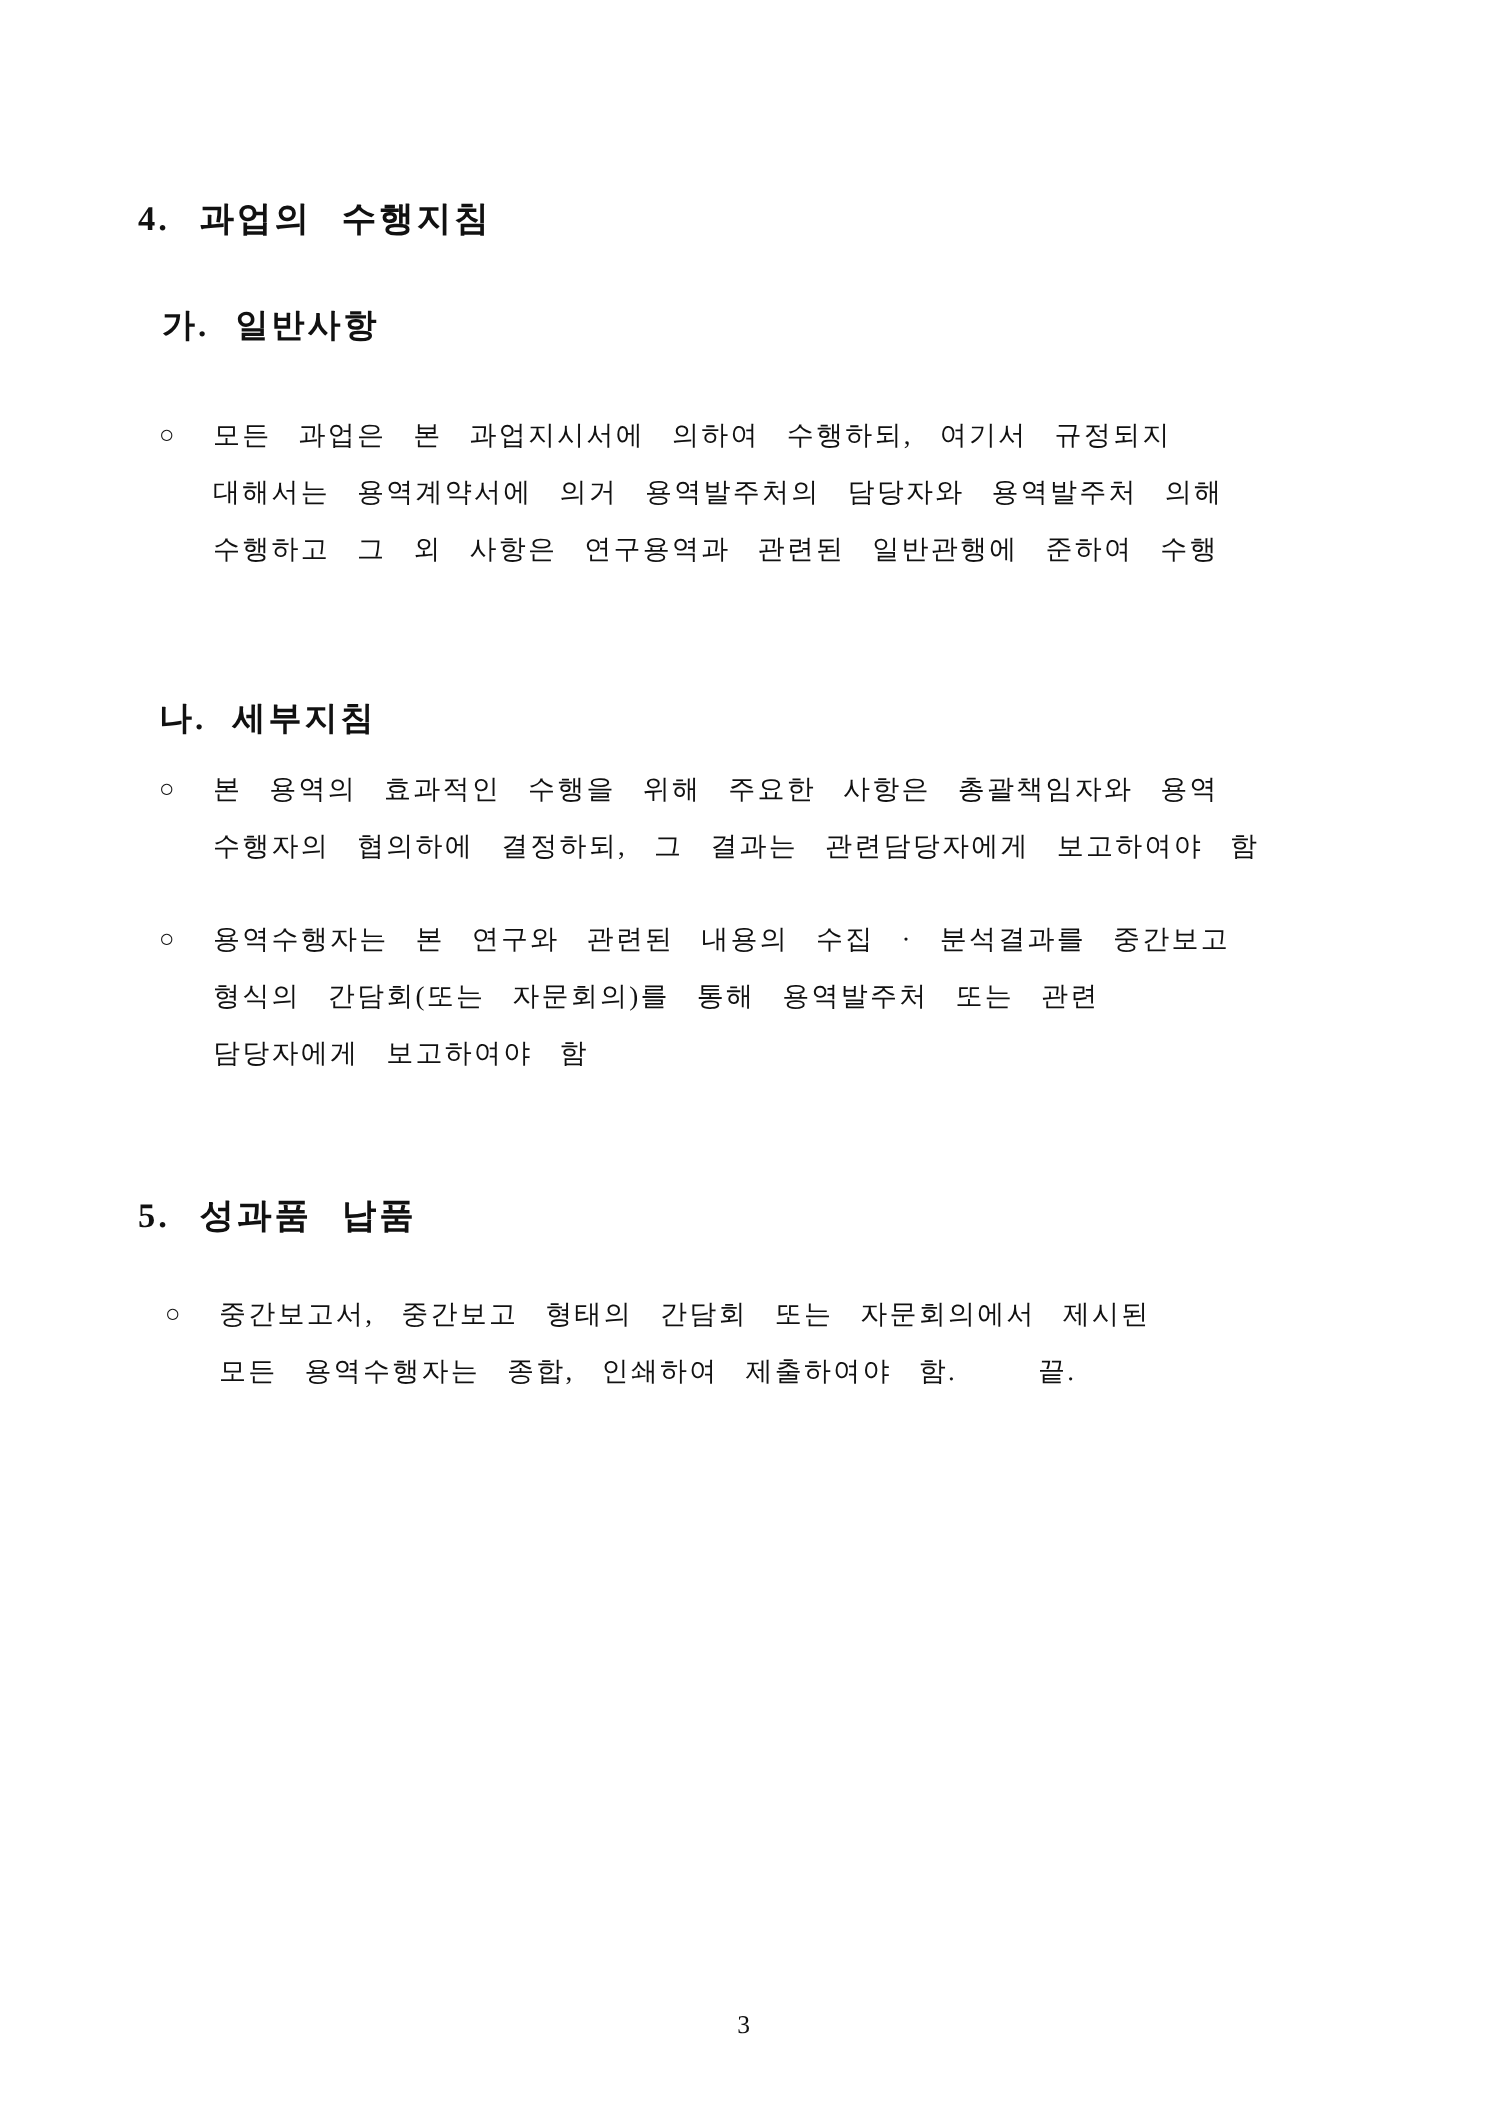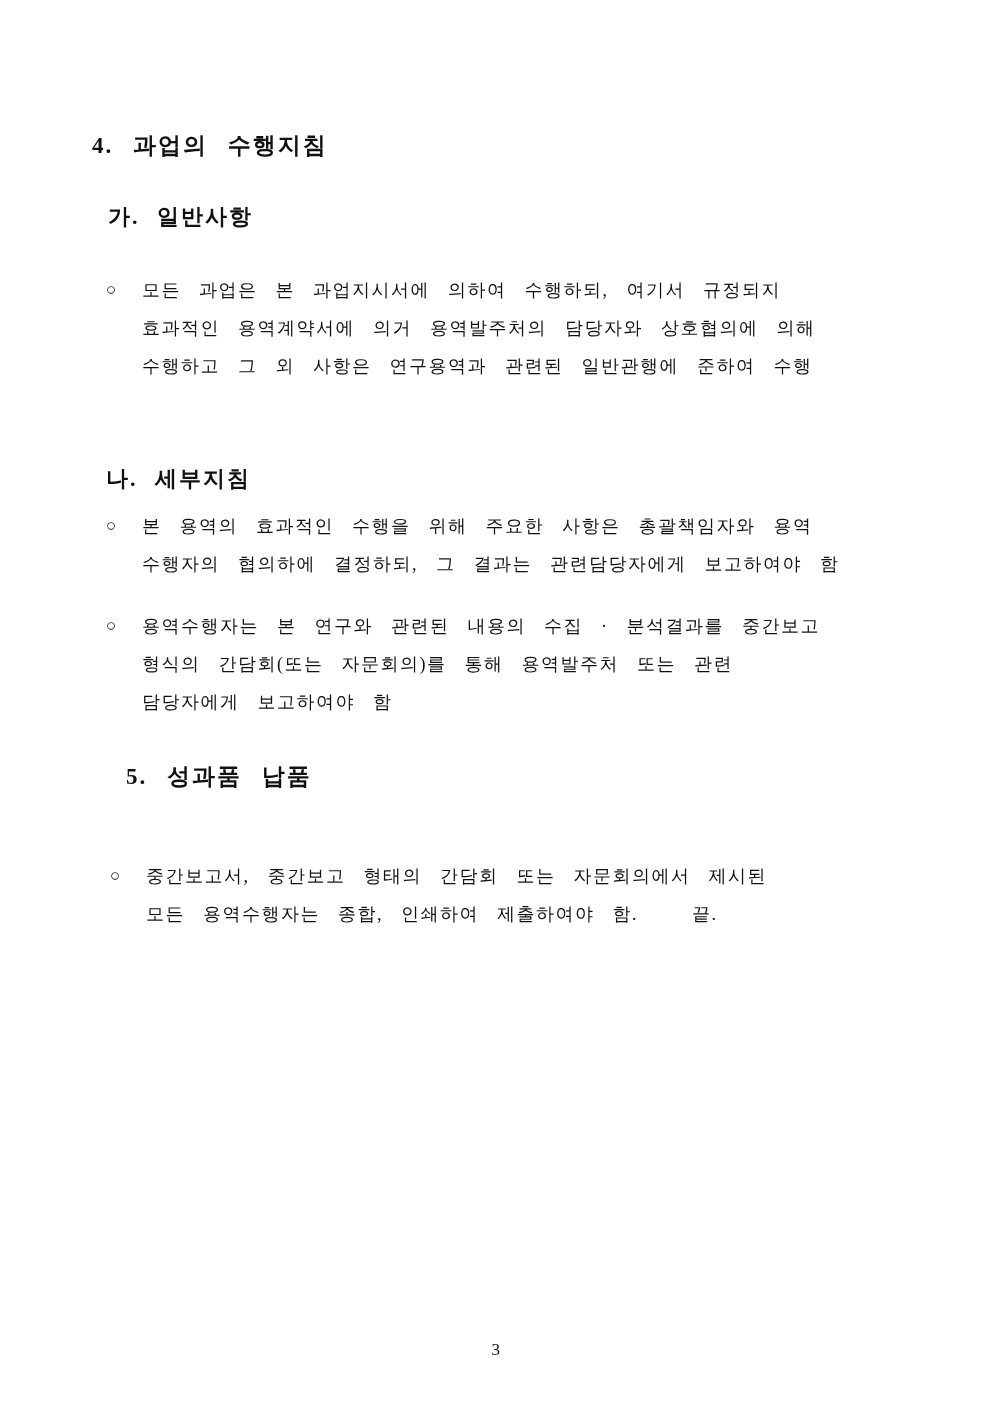--- a/index.html
+++ b/index.html
@@ -60,21 +60,21 @@
 <div class="abs" style="left:0; top:0; width:992px; height:1064px;">
 
   <div class="abs h-main" style="left:92px; top:130px;">4. 과업의 수행지침</div>
 
   <div class="abs h-sub" style="left:108px; top:202px;">가. 일반사항</div>
 
   <div class="abs bullet" style="left:106px; top:271px; width:850px;">
     <span class="marker">○</span>
     <div class="lines">
       <div class="line">모든 과업은 본 과업지시서에 의하여 수행하되, 여기서 규정되지</div>
-      <div class="line">효과적인 용역계약서에 의거 용역발주처의 담당자와 상호협의에 의해</div>
+      <div class="line">대해서는 용역계약서에 의거 용역발주처의 담당자와 용역발주처 의해</div>
       <div class="line">수행하고 그 외 사항은 연구용역과 관련된 일반관행에 준하여 수행</div>
     </div>
   </div>
 
   <div class="abs h-sub" style="left:106px; top:464px;">나. 세부지침</div>
 
   <div class="abs bullet" style="left:106px; top:507px; width:860px;">
     <span class="marker">○</span>
     <div class="lines">
       <div class="line">본 용역의 효과적인 수행을 위해 주요한 사항은 총괄책임자와 용역</div>
@@ -84,21 +84,21 @@
 
   <div class="abs bullet" style="left:106px; top:607px; width:860px;">
     <span class="marker">○</span>
     <div class="lines">
       <div class="line">용역수행자는 본 연구와 관련된 내용의 수집 · 분석결과를 중간보고</div>
       <div class="line">형식의 간담회(또는 자문회의)를 통해 용역발주처 또는 관련</div>
       <div class="line">담당자에게 보고하여야 함</div>
     </div>
   </div>
 
-  <div class="abs h-main" style="left:92px; top:761px;margin-left:34px;">5. 성과품 납품</div>
+  <div class="abs h-main" style="left:92px; top:795px;">5. 성과품 납품</div>
 
   <div class="abs bullet" style="left:110px; top:857px; width:860px;">
     <span class="marker">○</span>
     <div class="lines">
       <div class="line">중간보고서, 중간보고 형태의 간담회 또는 자문회의에서 제시된</div>
       <div class="line">모든 용역수행자는 종합, 인쇄하여 제출하여야 함.   끝.</div>
     </div>
   </div>
 
   <div class="abs page-num">3</div>

